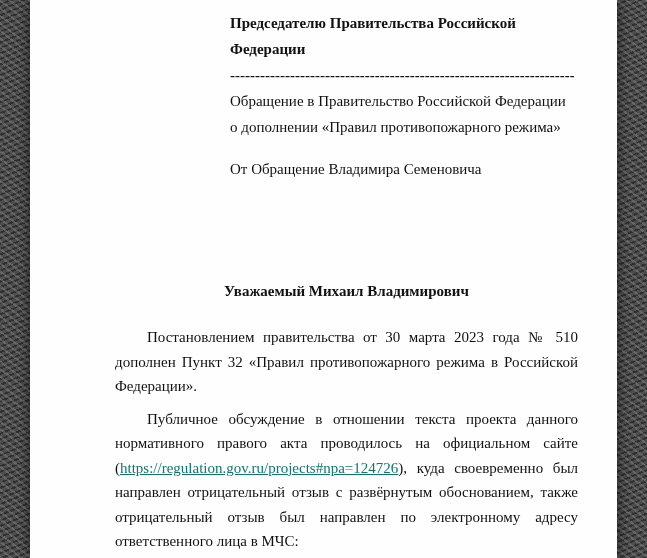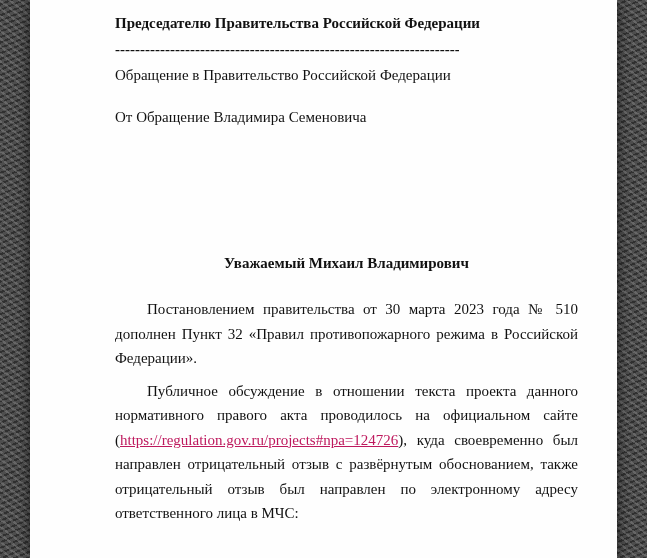--- a/index.html
+++ b/index.html
@@ -26,66 +26,68 @@
     position: absolute; left: 30px; top: 0;
     width: 587px; height: 558px;
     background: #fefefe;
     box-shadow: 0 0 12px rgba(0,0,0,0.65);
   }
   .content {
     padding: 10px 39px 0 85px; 
     color: #111;
   }
   .header-block {
+    margin-left: 115px;
     font-size: 15px;
     line-height: 26px;
   }
   .bold { font-weight: bold; }
   .divider {
     font-weight: bold;
     white-space: nowrap;
     overflow: hidden;
     width: 344px;
     height: 26px;
   }
   .from-line { margin-top: 16px; }
   .salutation {
-    margin-top: 120px;
+    margin-top: 96px;
     font-size: 15px;
     font-weight: bold;
     line-height: 26px;
     text-align: center;
   }
   .body-block {
     margin-top: 21px;
     font-size: 15px;
     line-height: 24.5px;
     text-align: justify;
   }
   .para { text-indent: 32px; margin-top: 8px; }
   .link {
-    color: #be185d;
+    color: #0f766e;
     text-decoration: underline;
     cursor: pointer;
   }
 </style>
 </head>
 <body>
 
 <div class="viewer">
   <div class="edge edge-left"></div>
   <div class="edge edge-right"></div>
 
   <div class="page">
     <div class="content">
 
       <div class="header-block">
         <div class="bold">Председателю Правительства Российской Федерации</div>
         <div class="divider">--------------------------------------------------------------------------------</div>
         <div>Обращение в Правительство Российской Федерации</div>
+        <div>о дополнении «Правил противопожарного режима»</div>
         <div class="from-line">От Обращение Владимира Семеновича</div>
       </div>
 
       <div class="salutation">Уважаемый Михаил Владимирович</div>
 
       <div class="body-block">
         <p class="para">Постановлением правительства от 30 марта 2023 года № 510 дополнен Пункт 32 «Правил противопожарного режима в Российской Федерации».</p>
         <p class="para"><span>Публичное обсуждение в отношении текста проекта данного нормативного правого акта проводилось на официальном сайте (</span><a class="link">https://regulation.gov.ru/projects#npa=124726</a><span>), куда своевременно был направлен отрицательный отзыв с развёрнутым обоснованием, также отрицательный отзыв был направлен по электронному адресу ответственного лица в МЧС: </span></p>
       </div>
 

